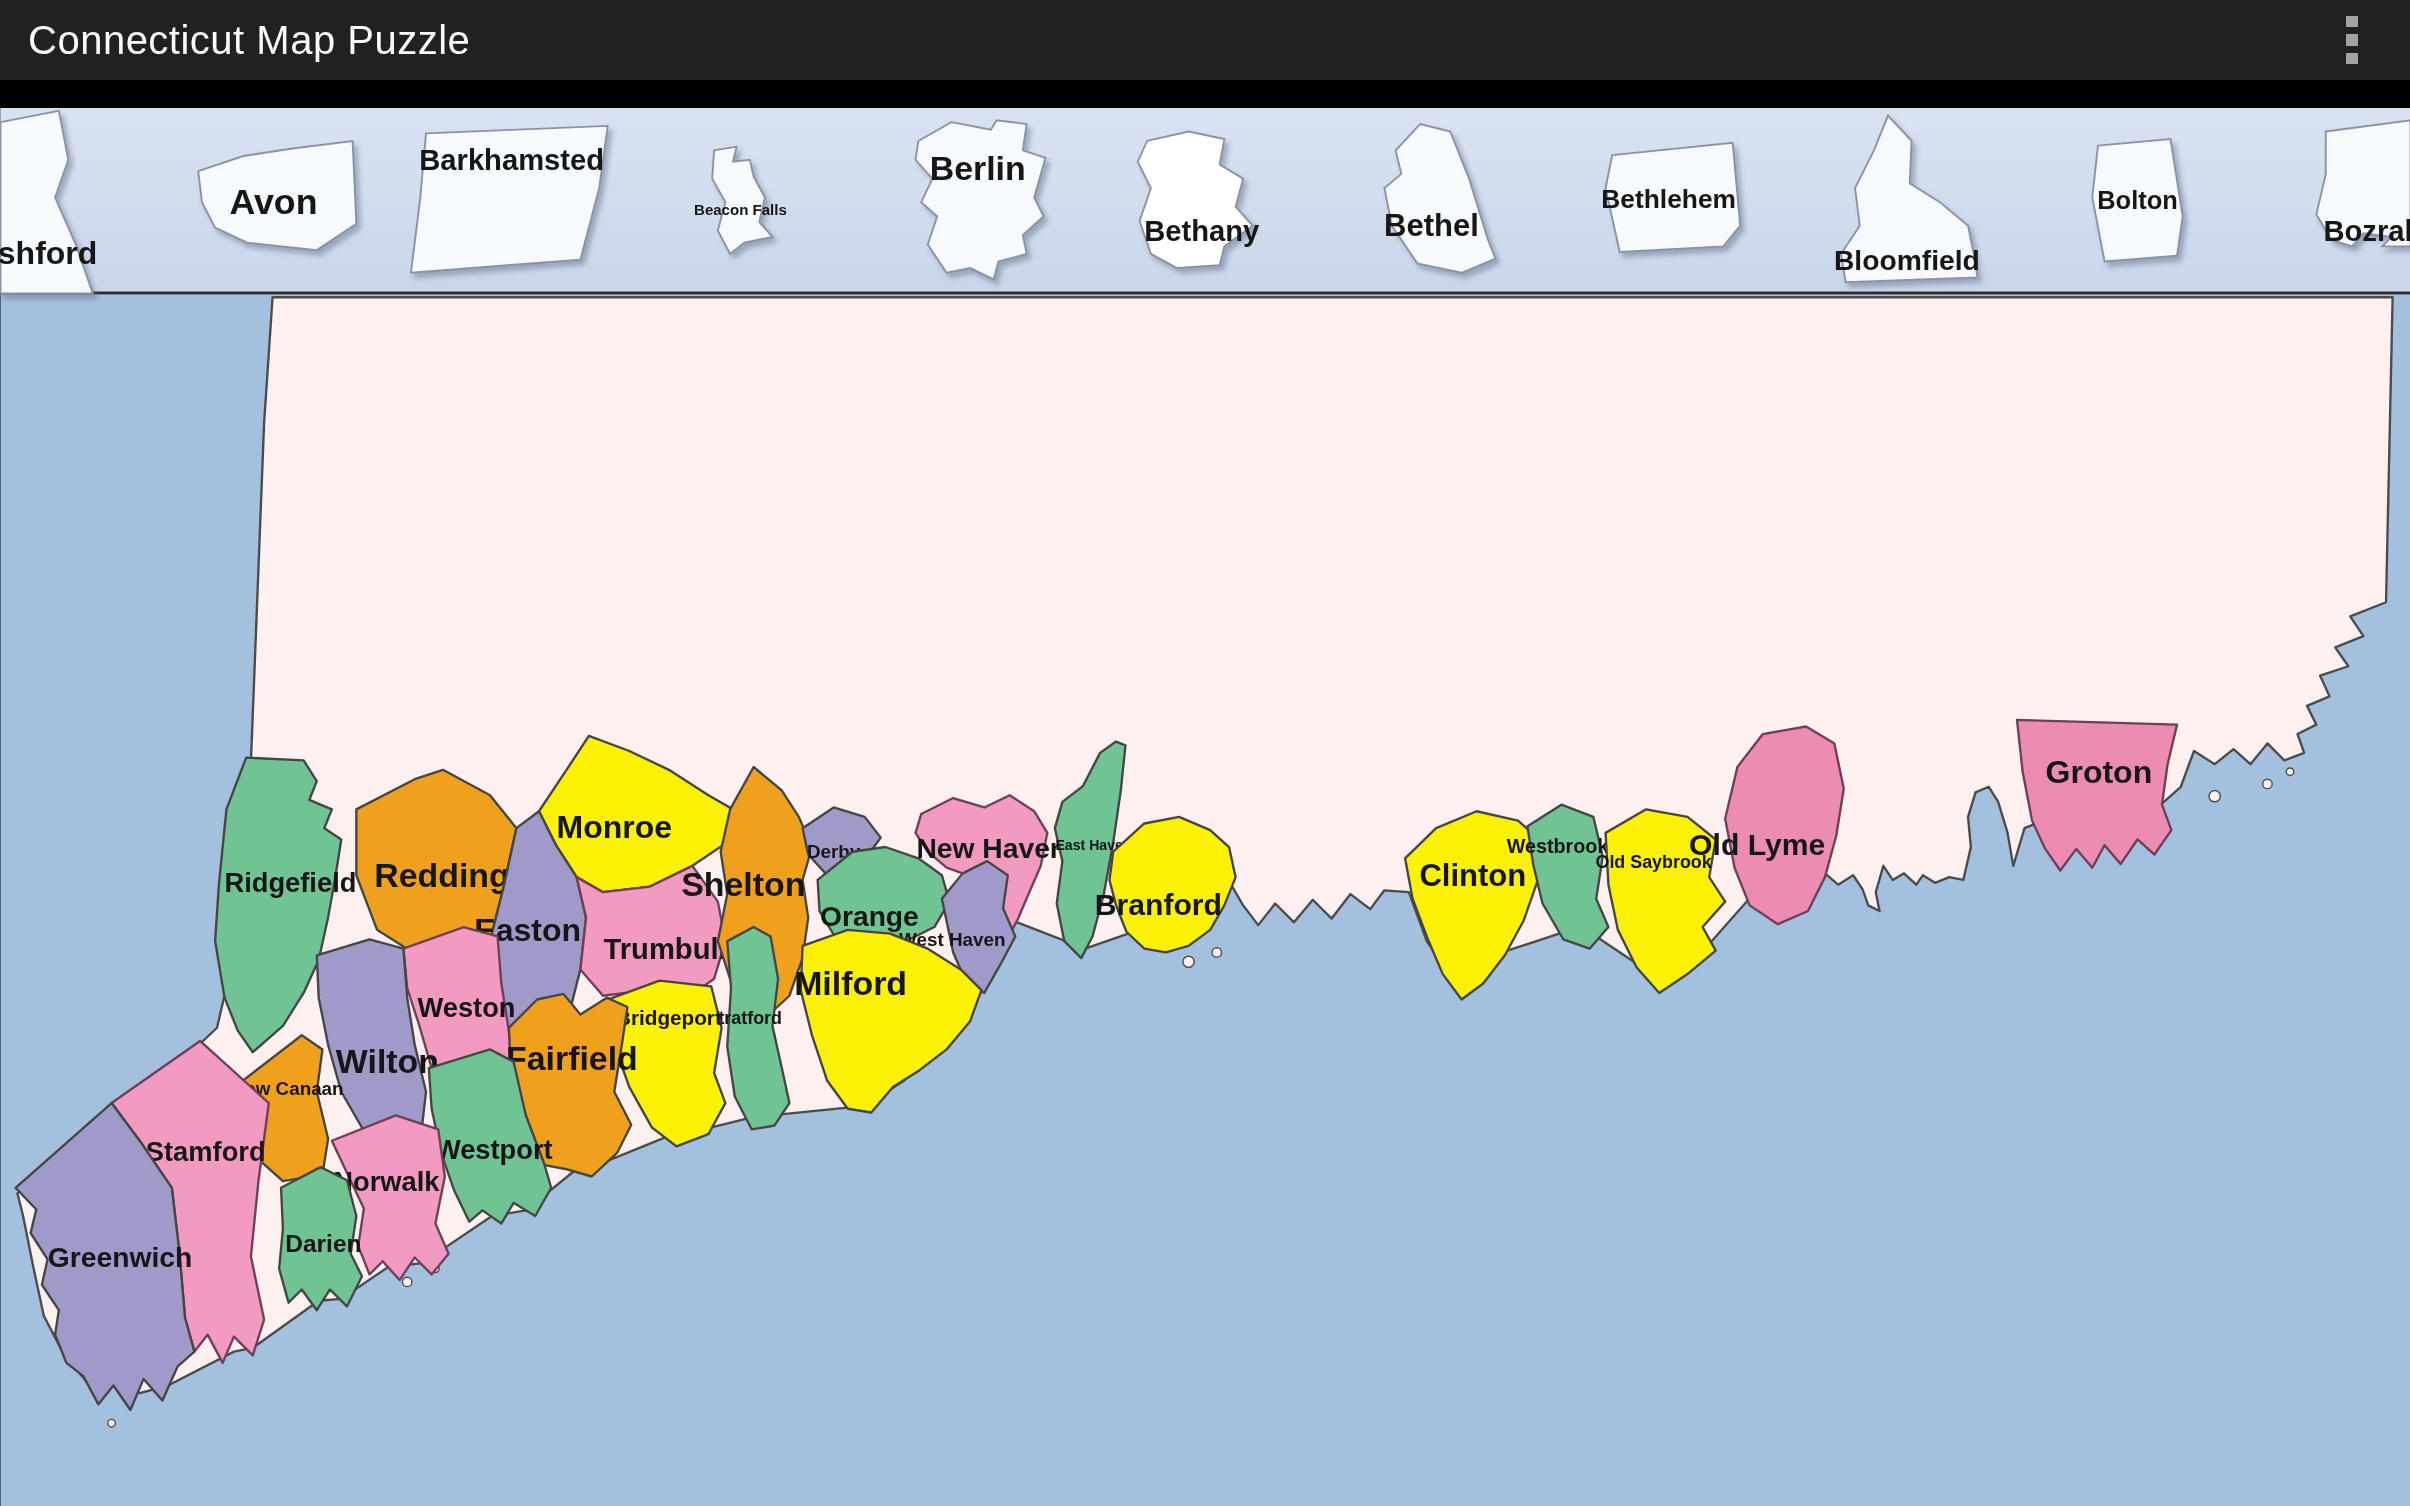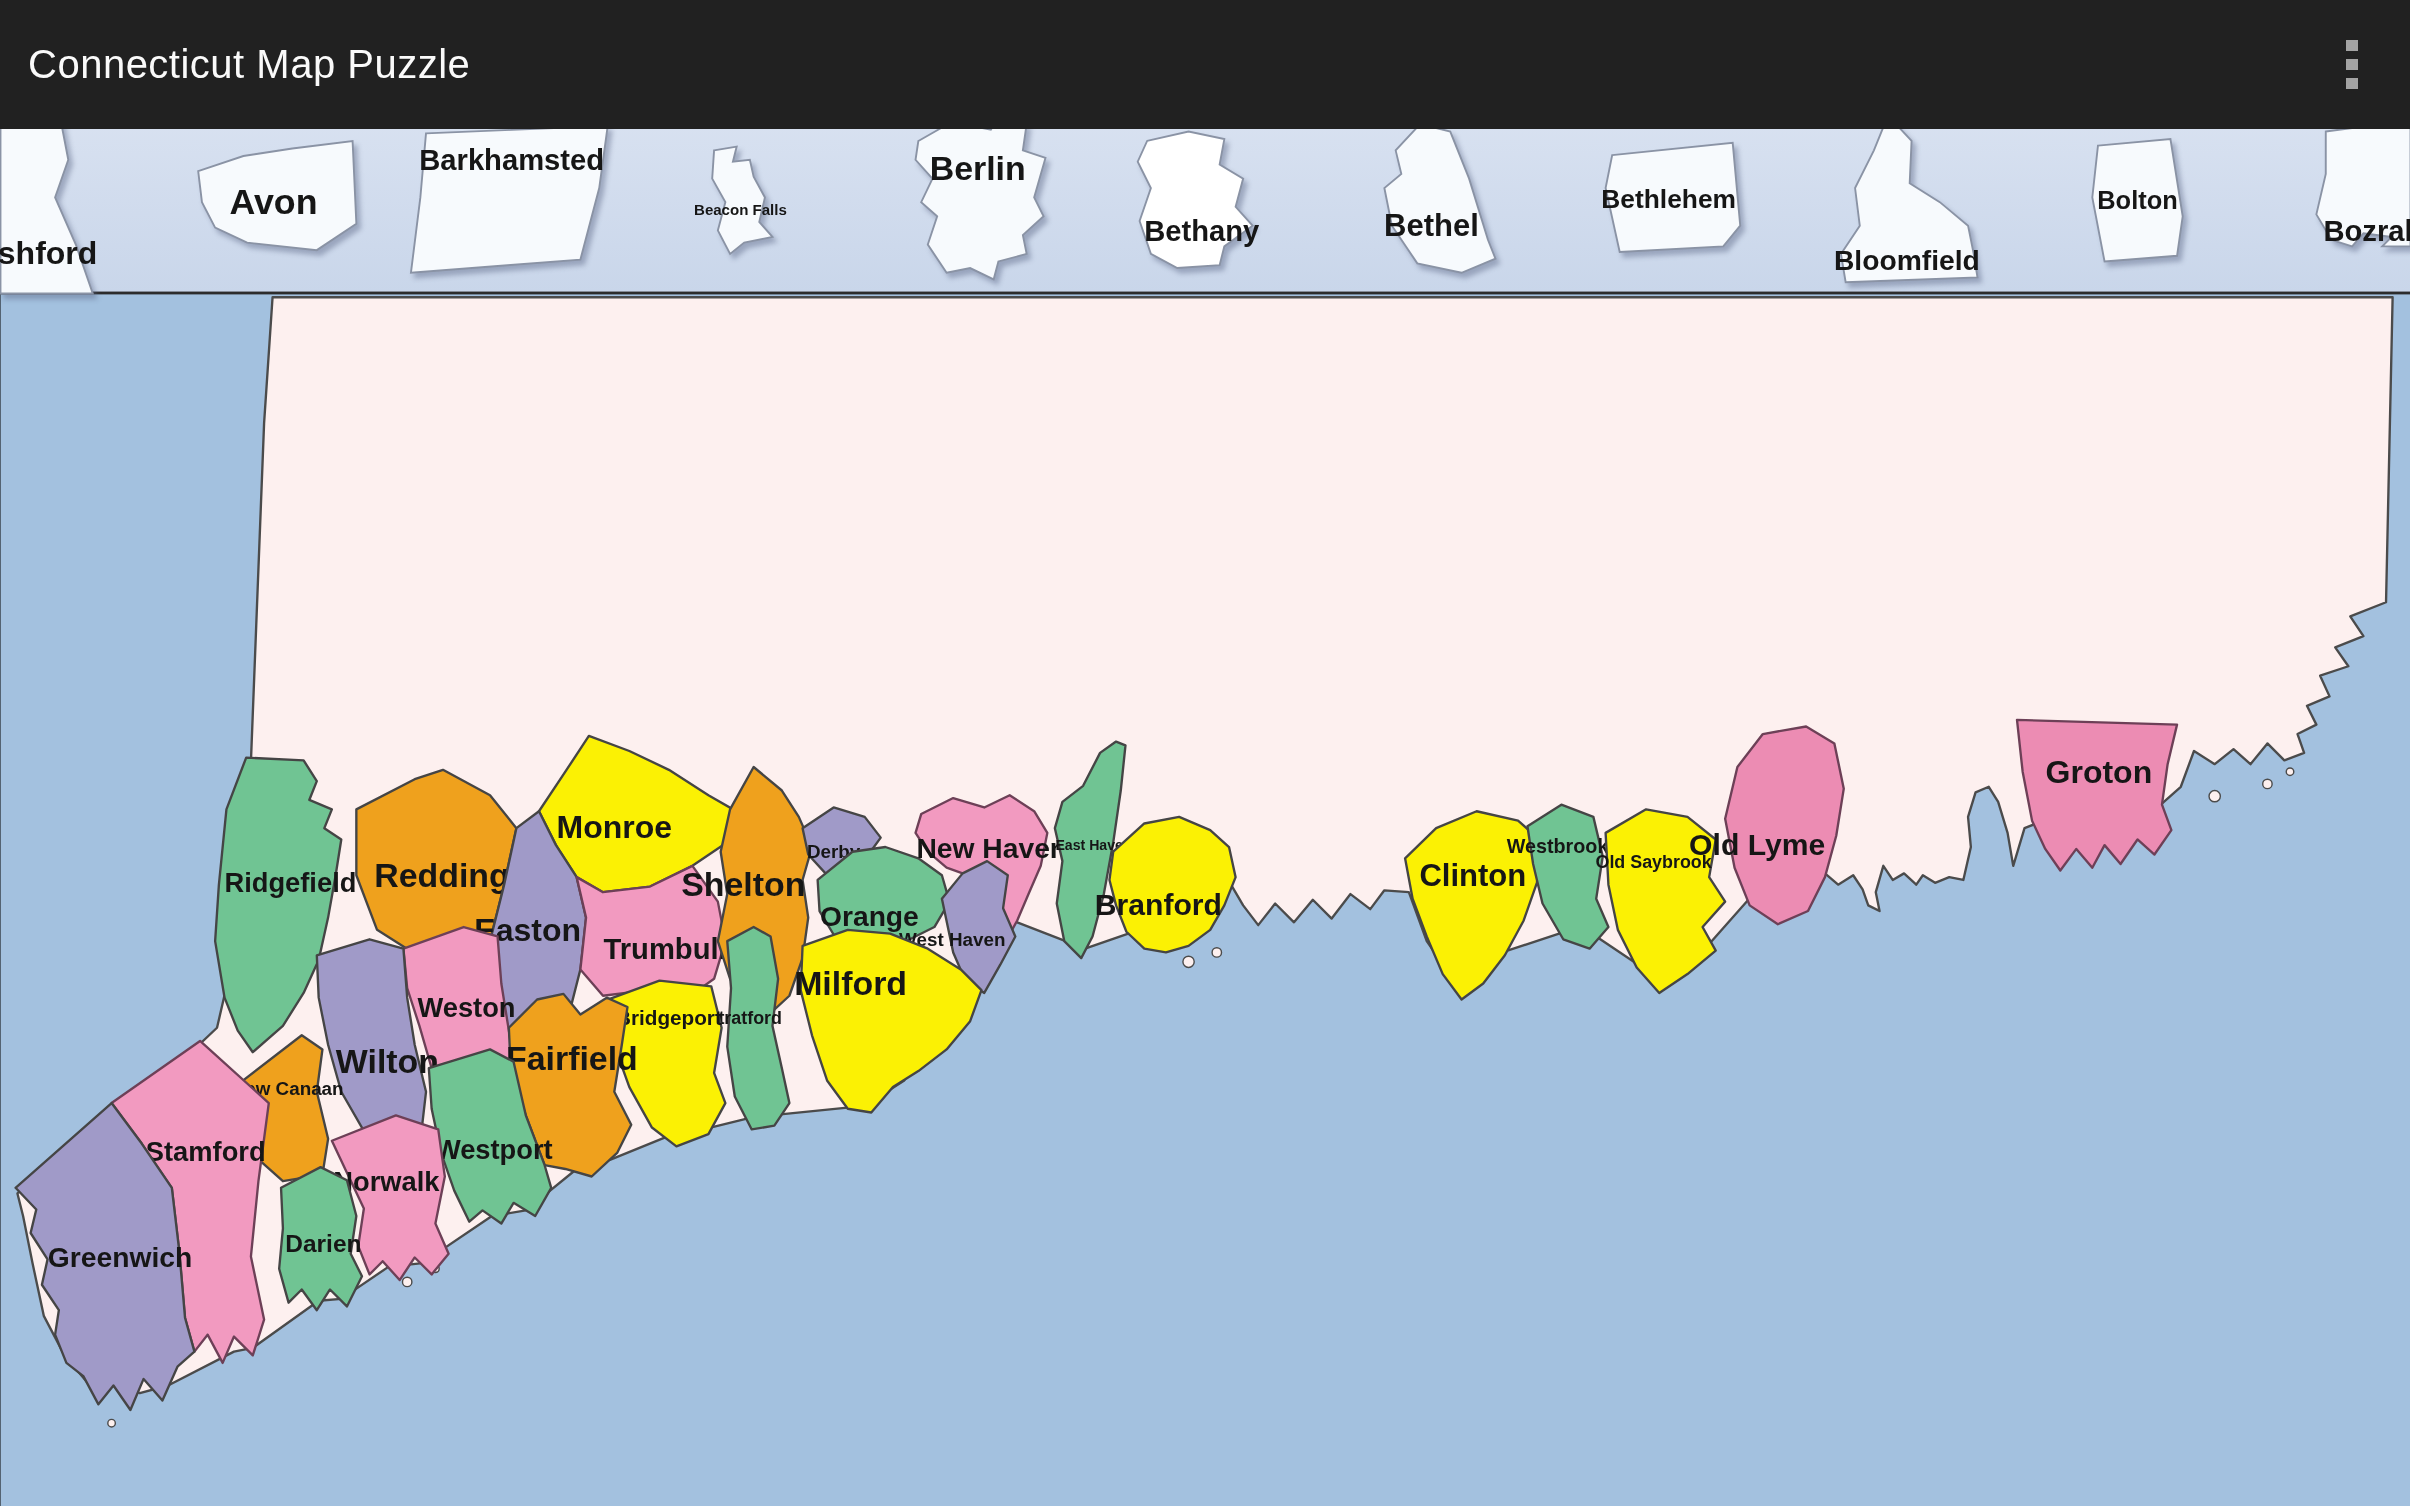--- a/index.html
+++ b/index.html
@@ -1,17 +1,17 @@
 <!DOCTYPE html>
 <html style="font-size:15px"><head>
 <meta charset="utf-8">
 <style>
   html,body{margin:0;padding:0;background:#000;}
   body{width:2411px;height:1507px;overflow:hidden;font-family:"Liberation Sans",sans-serif;}
-  #app-bar{position:absolute;left:0;top:0;width:2411px;height:129px;background:#212121;display:flex;align-items:center;justify-content:space-between;z-index:5;}
+  #app-bar{position:absolute;left:0;top:0;width:2411px;height:80px;background:#212121;display:flex;align-items:center;justify-content:space-between;z-index:5;}
   #app-title{color:#fafafa;font-size:40px;padding-left:28px;letter-spacing:0.5px;}
   #overflow-btn{width:66px;height:85px;margin-right:26px;display:flex;flex-direction:column;align-items:center;justify-content:center;gap:7.5px;cursor:pointer;}
   .dot{width:11.3px;height:11.3px;background:#a3a3a3;}
   #scene-wrap{position:absolute;left:0;top:108px;width:2411px;height:1398px;}
   svg{display:block;}
   .tray-piece{fill:#f7fafd;stroke:#8a93a5;stroke-width:2;filter:drop-shadow(4px 5px 3px rgba(90,102,132,.45));}
   .tray-piece.white{fill:#ffffff;}
   .tray-label,.town-label{font-family:"Liberation Sans",sans-serif;font-weight:bold;fill:#161616;text-anchor:middle;}
   .town{stroke:#454545;stroke-width:2.5;stroke-linejoin:round;}
   .town.pinkline{stroke:#6d4057;}

